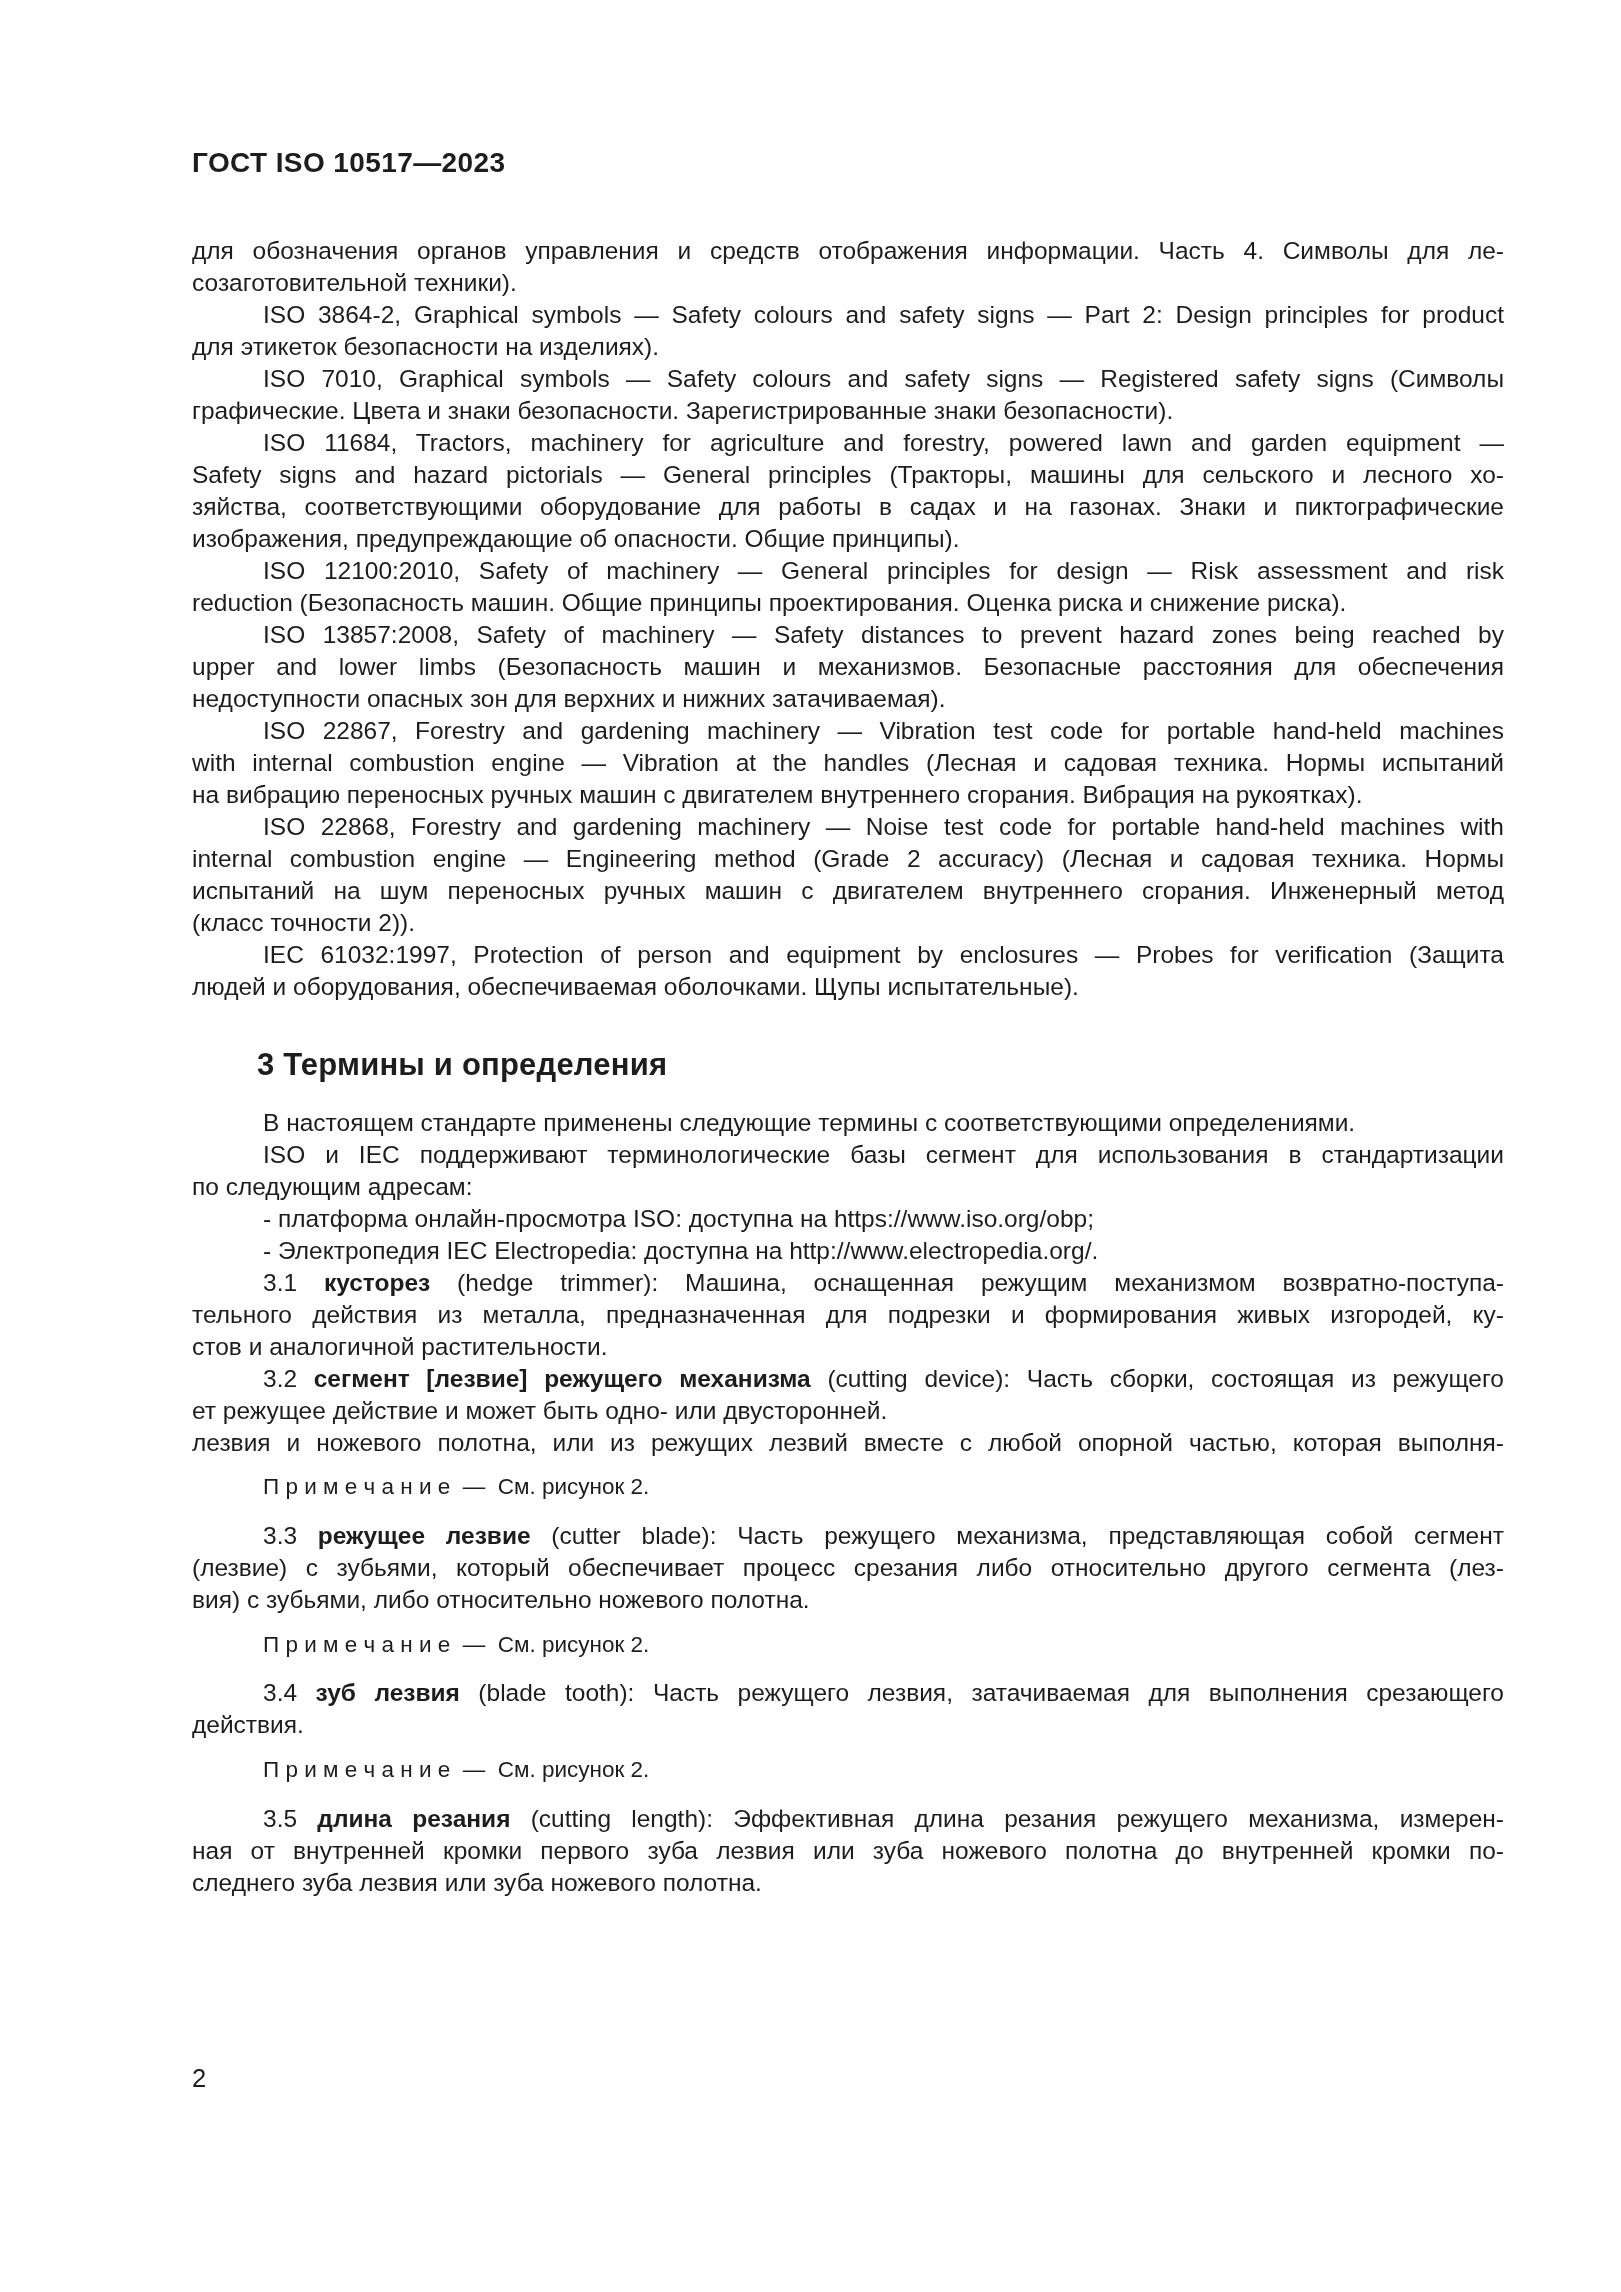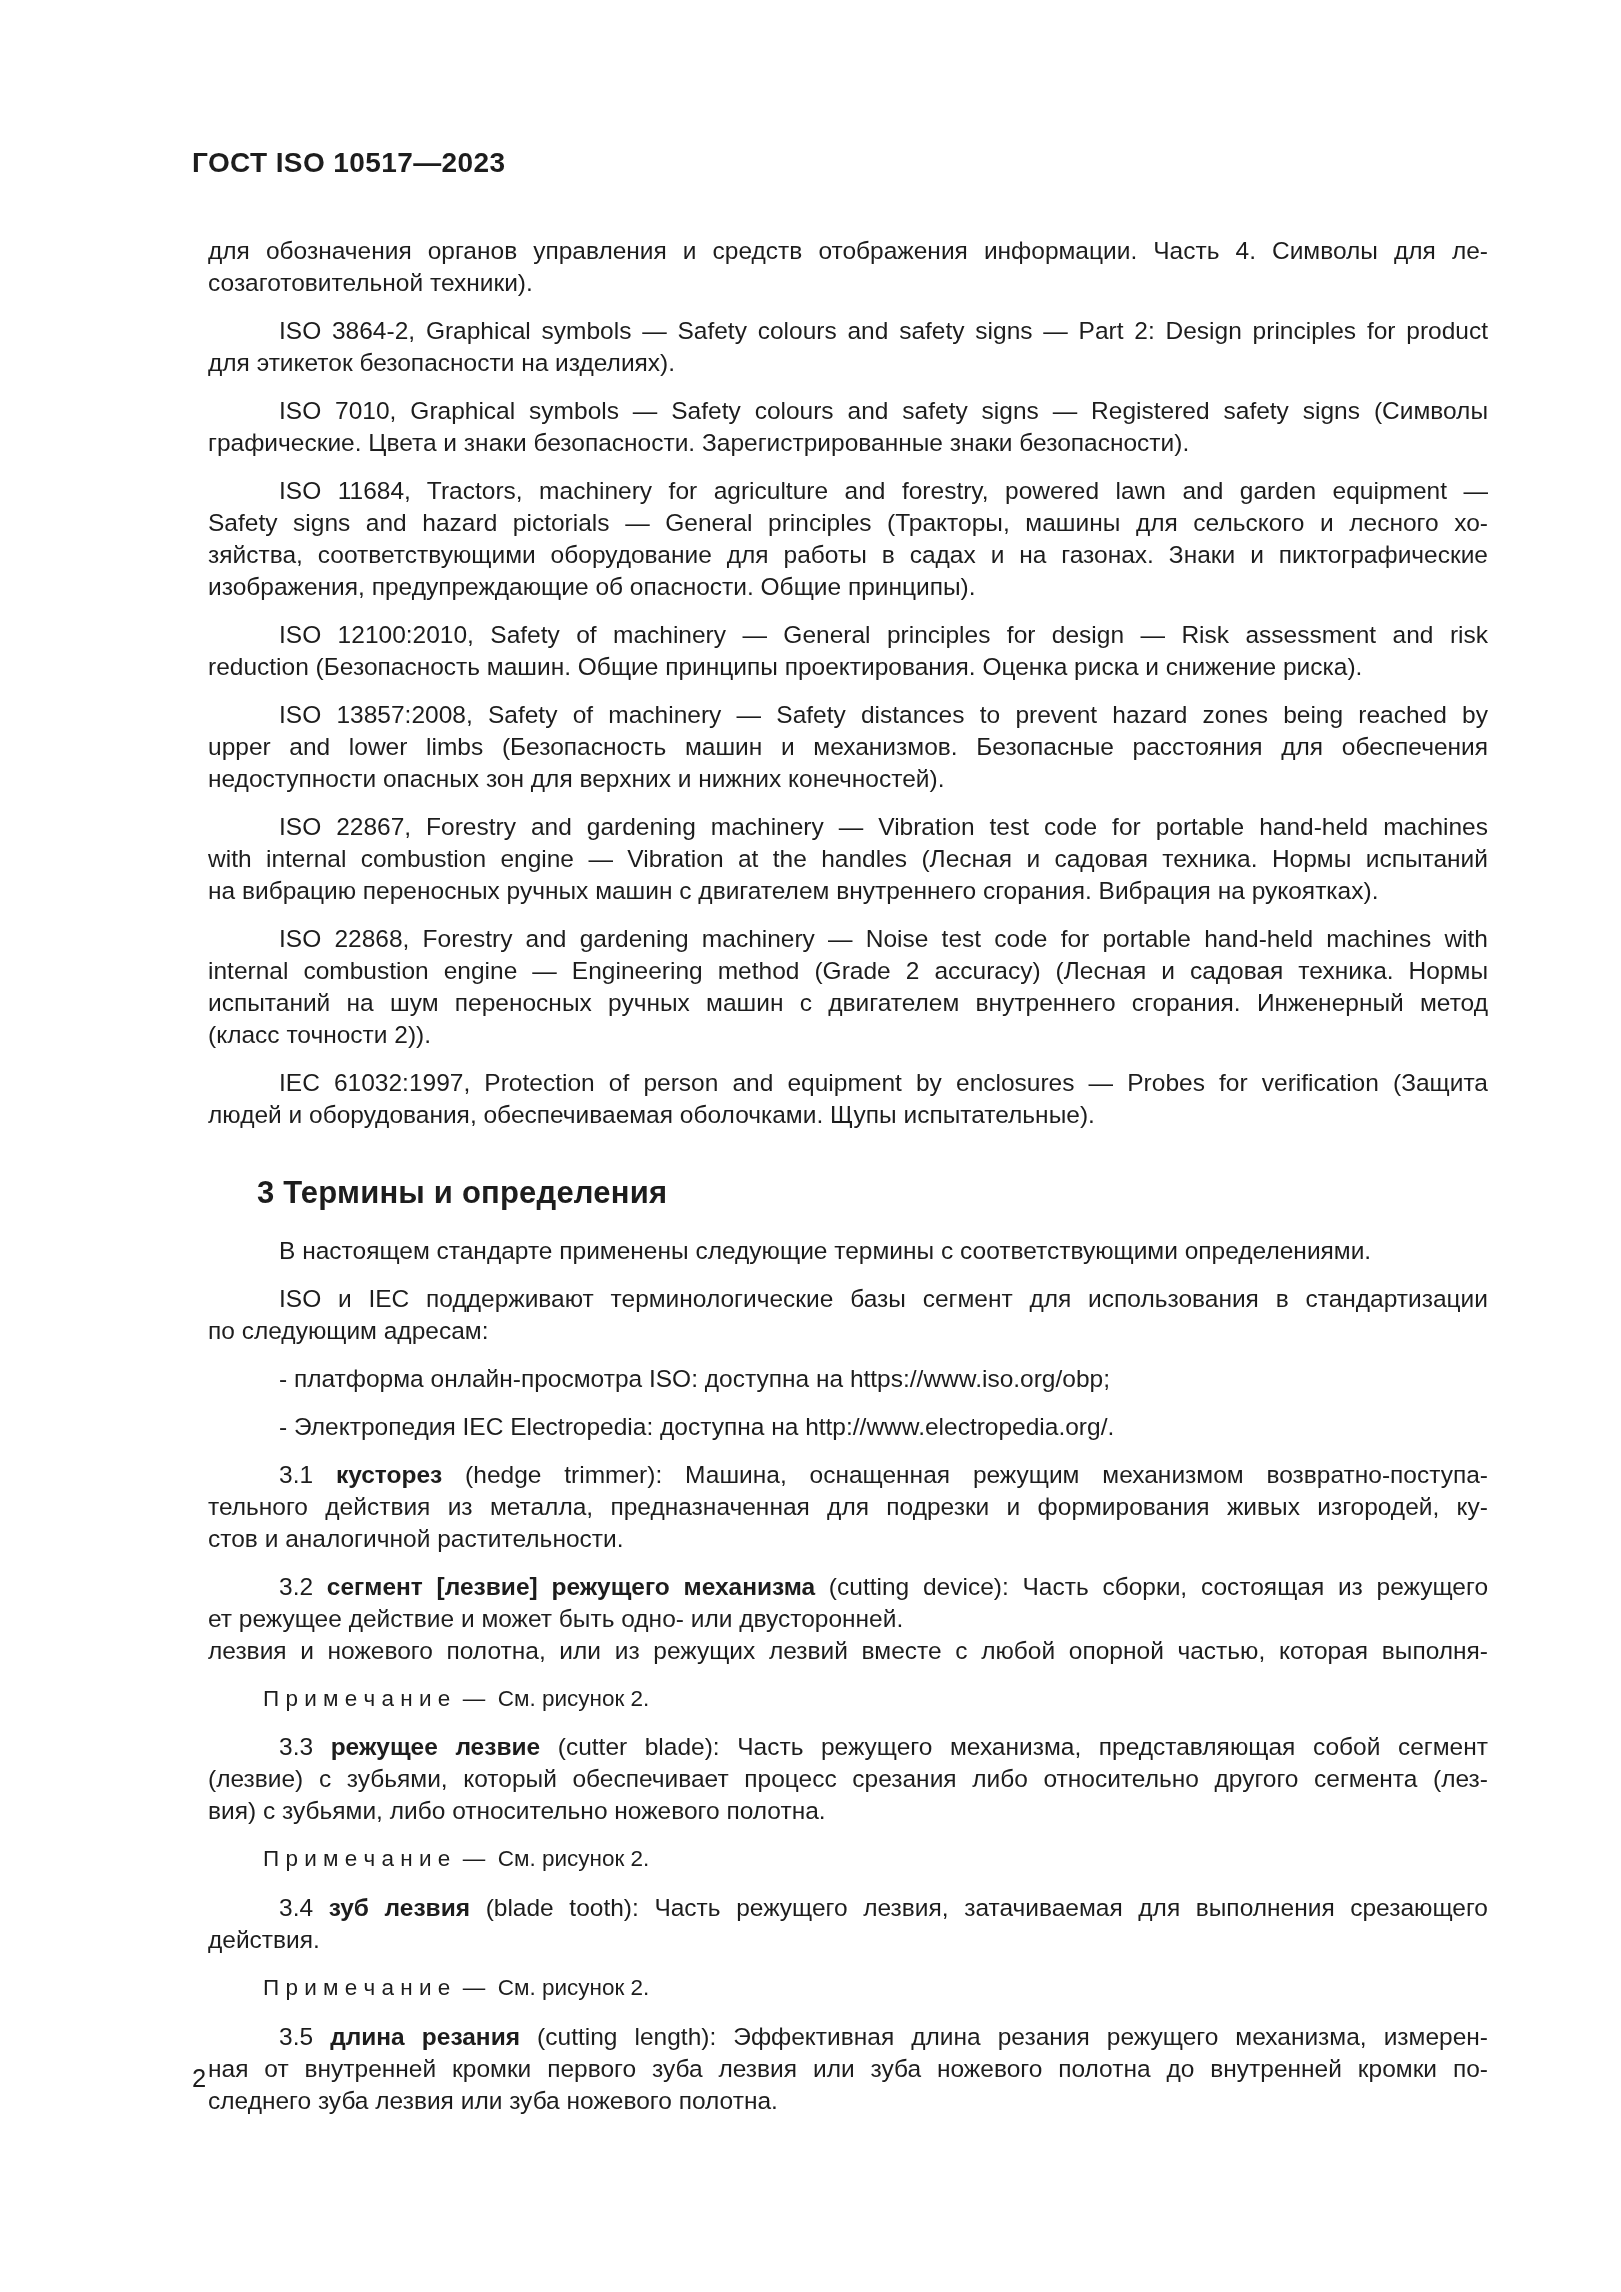--- a/index.html
+++ b/index.html
@@ -18,21 +18,21 @@
     font-weight: bold;
     font-size: 28px;
     line-height: 32px;
     letter-spacing: 0.4px;
   }
   .doc-body {
     margin-top: 56px;
     font-size: 24.5px;
     line-height: 32px;
   }
-  .para { margin: 16px; }
+  .para { margin: 0; }
   .line { white-space: pre-wrap; }
   .jl { text-align: justify; text-align-last: justify; }
   .ind > .line:first-child { text-indent: 71px; }
   .b { font-weight: bold; }
   .section-heading {
     font-weight: bold;
     font-size: 31px;
     line-height: 45px;
     margin: 39px 0 19.6px 65px;
     letter-spacing: 0.2px;
@@ -75,21 +75,21 @@
         <div class="line jl"><span>зяйства, соответствующими оборудование для работы в садах и на газонах. Знаки и пиктографические</span></div>
         <div class="line"><span>изображения, предупреждающие об опасности. Общие принципы).</span></div>
       </div>
       <div class="para ind">
         <div class="line jl"><span>ISO 12100:2010, Safety of machinery — General principles for design — Risk assessment and risk</span></div>
         <div class="line"><span>reduction (Безопасность машин. Общие принципы проектирования. Оценка риска и снижение риска).</span></div>
       </div>
       <div class="para ind">
         <div class="line jl"><span>ISO 13857:2008, Safety of machinery — Safety distances to prevent hazard zones being reached by</span></div>
         <div class="line jl"><span>upper and lower limbs (Безопасность машин и механизмов. Безопасные расстояния для обеспечения</span></div>
-        <div class="line"><span>недоступности опасных зон для верхних и нижних конечностей).</span></div>
+        <div class="line"><span>недоступности опасных зон для верхних и нижних затачиваемая).</span></div>
       </div>
       <div class="para ind">
         <div class="line jl"><span>ISO 22867, Forestry and gardening machinery — Vibration test code for portable hand-held machines</span></div>
         <div class="line jl"><span>with internal combustion engine — Vibration at the handles (Лесная и садовая техника. Нормы испытаний</span></div>
         <div class="line"><span>на вибрацию переносных ручных машин с двигателем внутреннего сгорания. Вибрация на рукоятках).</span></div>
       </div>
       <div class="para ind">
         <div class="line jl"><span>ISO 22868, Forestry and gardening machinery — Noise test code for portable hand-held machines with</span></div>
         <div class="line jl"><span>internal combustion engine — Engineering method (Grade 2 accuracy) (Лесная и садовая техника. Нормы</span></div>
         <div class="line jl"><span>испытаний на шум переносных ручных машин с двигателем внутреннего сгорания. Инженерный метод</span></div>

